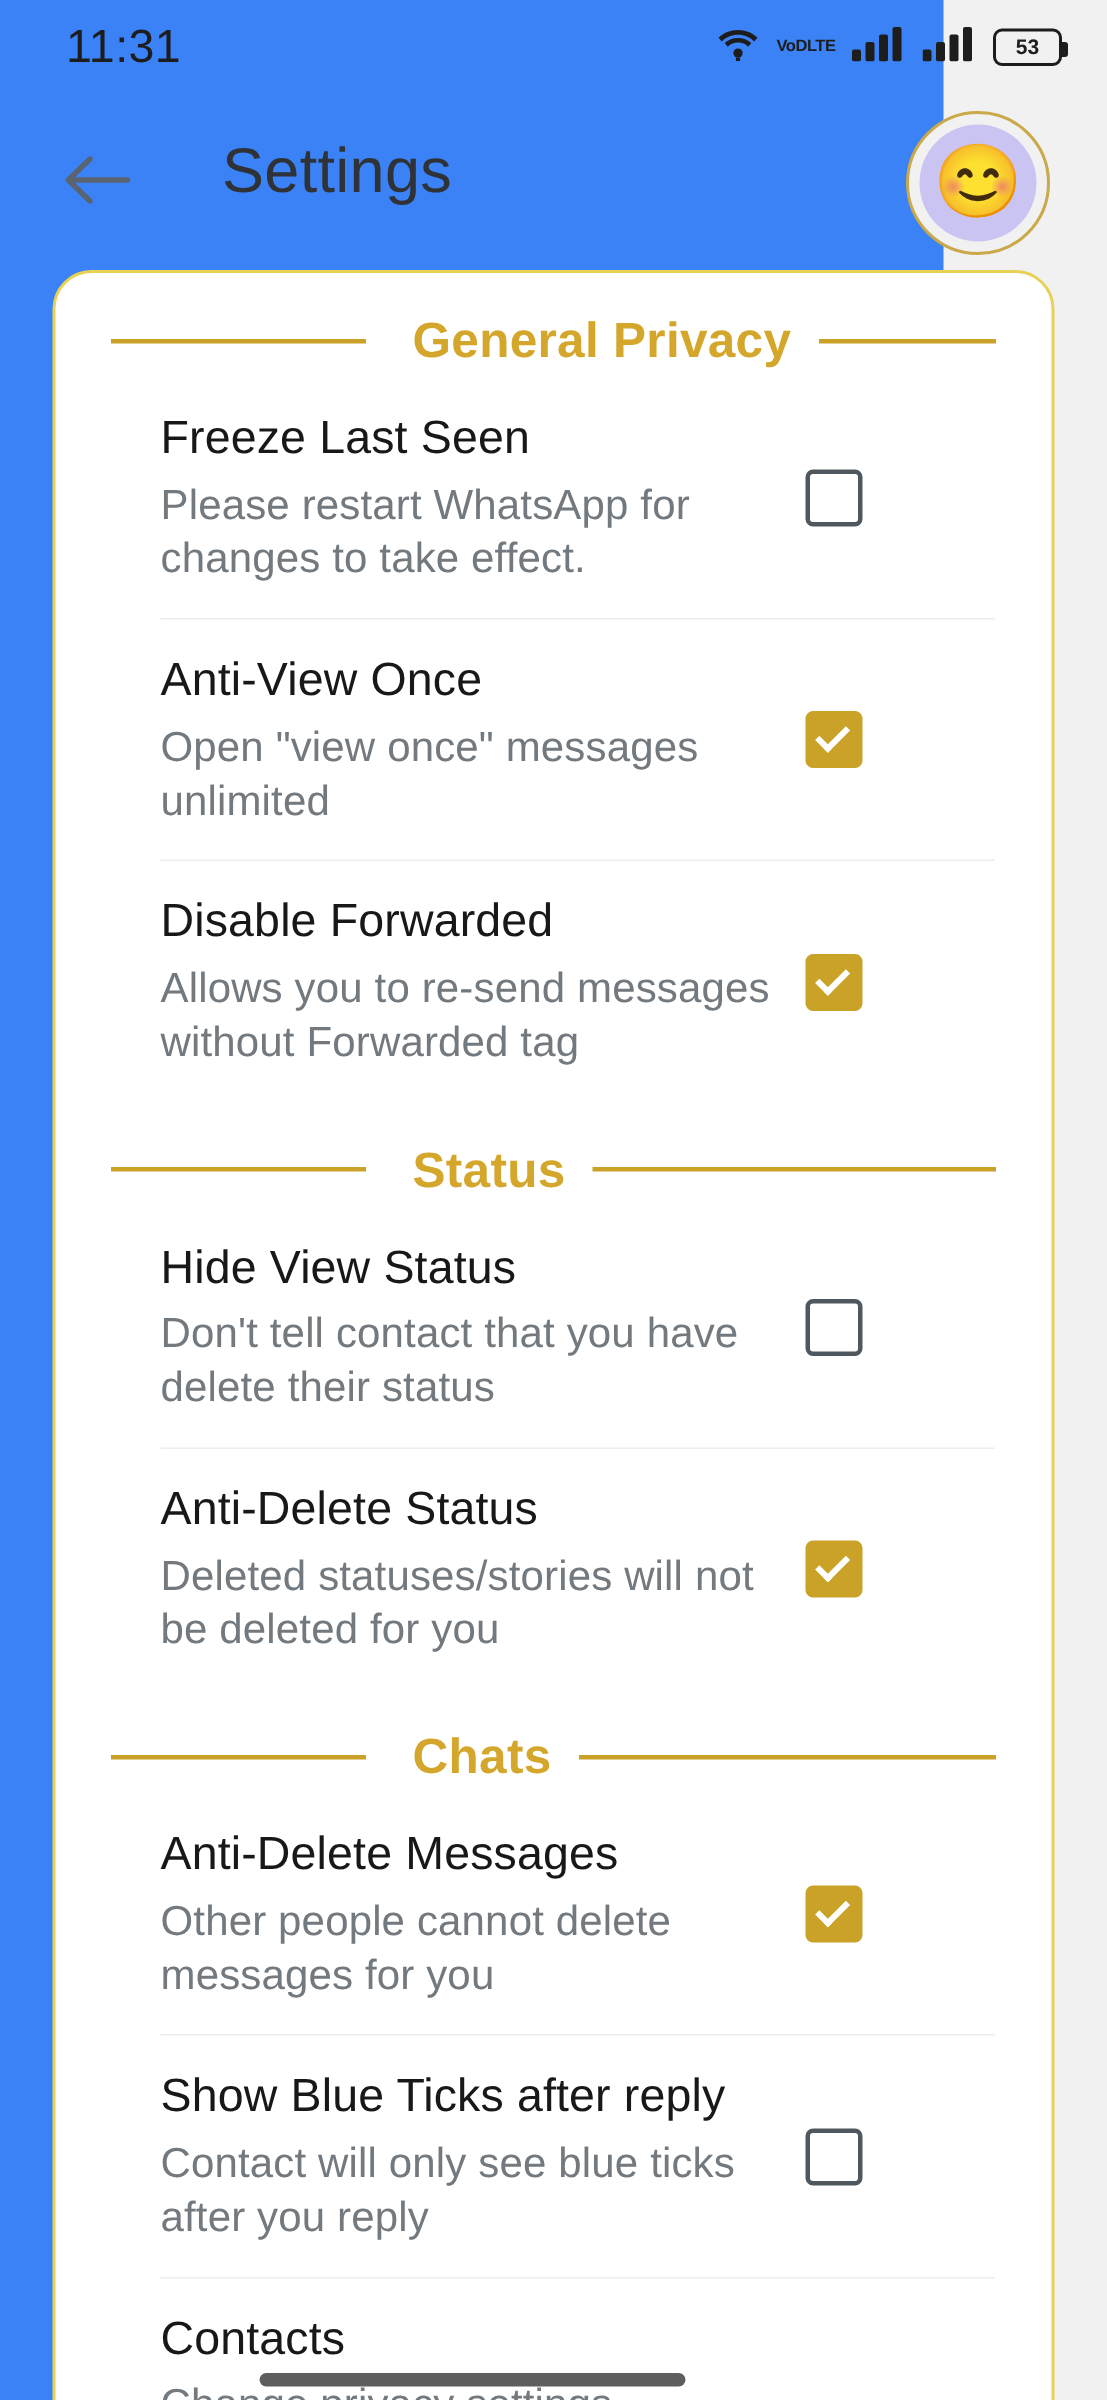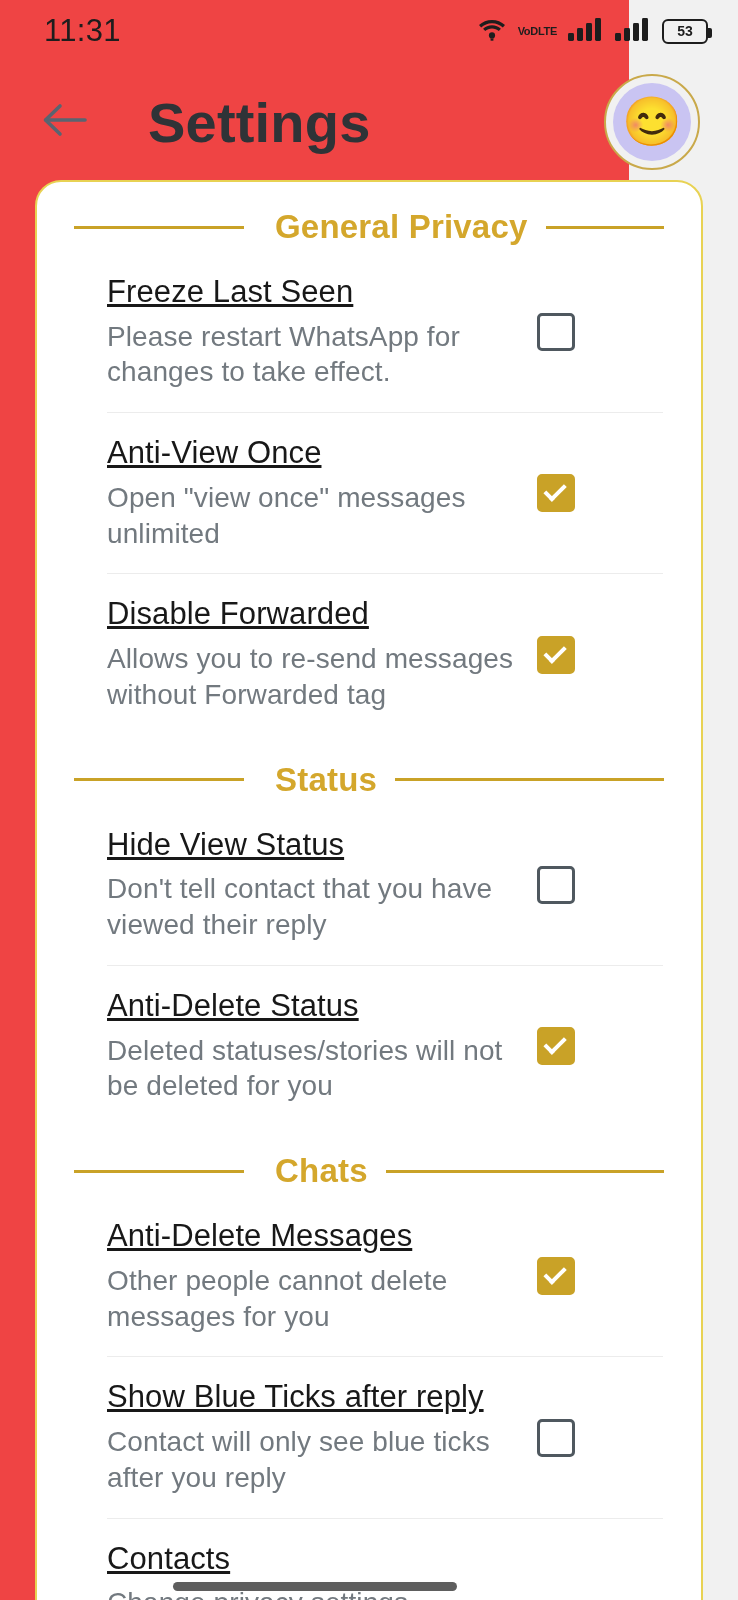--- a/index.html
+++ b/index.html
@@ -5,21 +5,21 @@
   * { margin:0; padding:0; box-sizing:border-box; }
   html, body {
     width:738px; height:1600px;
     background:#f1f1f1;
     font-family:"Liberation Sans", sans-serif;
     overflow:hidden;
   }
   #screen {
     position:relative;
     width:629px; height:1600px;
-    background:#ef4444;
+    background:#3b82f6;
   }
 
   
   #statusbar {
     position:absolute; top:0; left:0;
     width:738px; height:62px;
     display:flex; align-items:center;
     justify-content:space-between;
     padding:0 30px 0 44px;
   }
@@ -60,23 +60,22 @@
     position:absolute; top:62px; left:0;
     width:738px; height:118px;
   }
   #back-btn {
     position:absolute; left:38px; top:32px;
     width:52px; height:52px;
     display:flex; align-items:center; justify-content:center;
   }
   #page-title {
     position:absolute; left:148px; top:28px;
-    font-size:56px; color:#2f3337;
+    font-size:42px; color:#2f3337;
     letter-spacing:.2px;
-    font-weight:bold;
   }
   #avatar {
     position:absolute; right:38px; top:12px;
     width:96px; height:96px; border-radius:50%;
     border:2.5px solid #c9a94a;
     background:#f1f1f1;
     display:flex; align-items:center; justify-content:center;
   }
   #avatar-disc {
     width:78px; height:78px; border-radius:50%;
@@ -114,21 +113,21 @@
   
   .row {
     display:flex; align-items:center;
     padding:22px 0 22px 70px;
     margin:0 0 0 0;
     position:relative;
   }
   .row .texts { flex:1 1 auto; padding-right:14px; max-width:430px; }
   .row .r-title {
     font-size:31px; color:#181818;
-    line-height:1.18; letter-spacing:.1px;text-decoration:underline;
+    line-height:1.18; letter-spacing:.1px;
   }
   .row .r-sub {
     font-size:28px; color:#72797f;
     line-height:1.28; margin-top:8px; letter-spacing:.1px;
   }
   .row .cb-wrap {
     flex:0 0 auto; width:110px;
     display:flex; align-items:center; justify-content:flex-start;
   }
   .checkbox {
@@ -269,21 +268,21 @@
           </div>
         </div>
         <div class="section-head">
           <span class="rule left"></span>
           <span class="stitle">Status</span>
           <span class="rule right"></span>
         </div>
         <div class="row">
           <div class="texts">
             <div class="r-title">Hide View Status</div>
-            <div class="r-sub">Don't tell contact that you have viewed their reply</div>
+            <div class="r-sub">Don't tell contact that you have delete their status</div>
           </div>
           <div class="cb-wrap">
             <div class="checkbox off"></div>
           </div>
         </div>
         <div class="divider"></div>
         <div class="row">
           <div class="texts">
             <div class="r-title">Anti-Delete Status</div>
             <div class="r-sub">Deleted statuses/stories will not be deleted for you</div>

